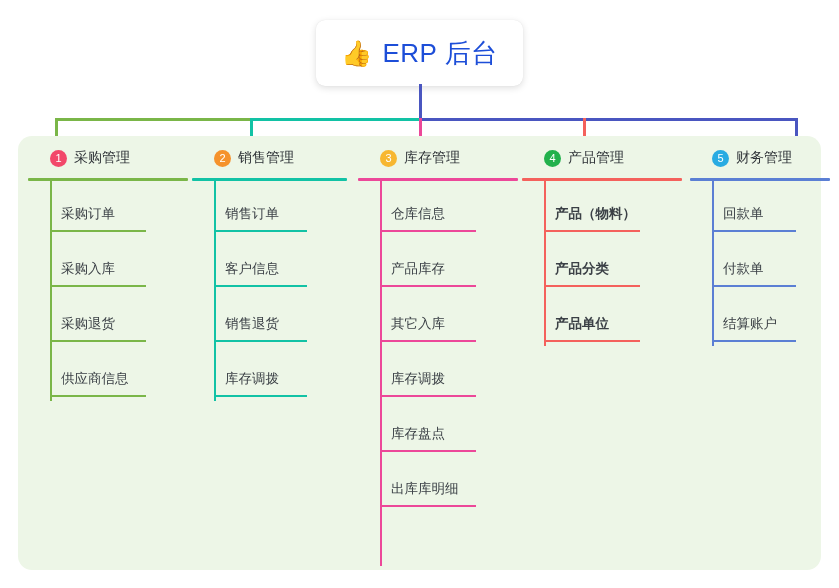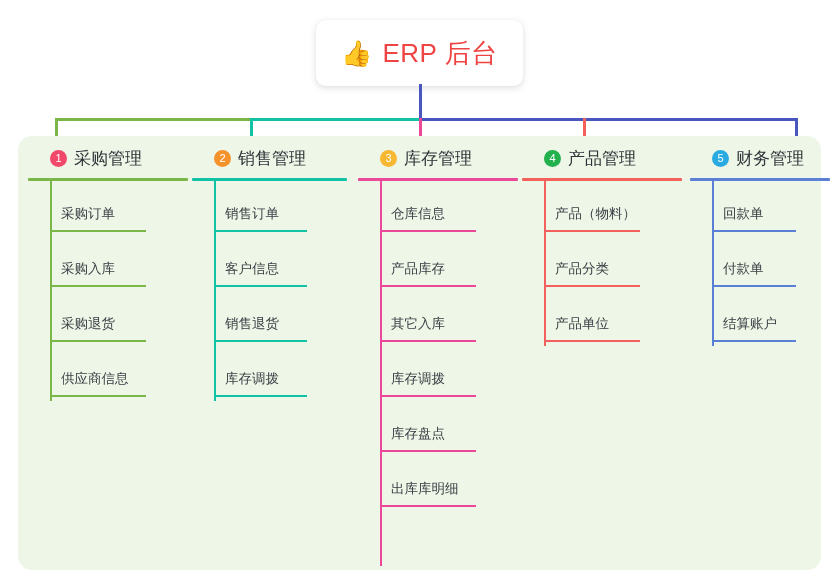--- a/index.html
+++ b/index.html
@@ -39,21 +39,21 @@
     align-items: center;
     gap: 10px;
   }
   #root-card .root-emoji {
     font-size: 25px;
     line-height: 1;
     display: inline-block;
   }
   #root-card .root-title {
     font-size: 26px;
-    color: #ef4444;
+    color: #1d4ed8;
     letter-spacing: 0.5px;
     white-space: nowrap;
   }
 
   
   #panel {
     position: absolute;
     left: 18px;
     top: 136px;
     width: 803px;
@@ -94,21 +94,21 @@
     height: 17px;
     border-radius: 50%;
     color: #ffffff;
     font-size: 11px;
     line-height: 17px;
     text-align: center;
     font-weight: normal;
   }
   .col-title {
     margin-left: 24px;
-    font-size: 17px;
+    font-size: 14px;
     color: #2f3338;
     white-space: nowrap;
   }
   .col-rule {
     margin-top: 7px;
     height: 3px;
     border-radius: 1px;
   }
 
   
@@ -254,21 +254,21 @@
             <div class="item-underline" style="background: rgb(236, 72, 153); width: 96px;"></div>
           </div>
         </div>
       </div>
       <div class="col" style="left: 522px; width: 160px;">
         <div class="col-head">
           <span class="badge" style="background: rgb(34, 177, 76);">4</span>
           <span class="col-title">产品管理</span>
         </div>
         <div class="col-rule" style="background: rgb(244, 97, 92); width: 160px;"></div>
-        <div class="items" style="height: 165px;">
+        <div class="items" style="height: 165px; font-weight: bold;">
           <div class="item-stem" style="background: rgb(244, 97, 92); height: 165px;"></div>
           <div class="item">
             <span class="item-label">产品（物料）</span>
             <div class="item-underline" style="background: rgb(244, 97, 92); width: 96px;"></div>
           </div>
           <div class="item">
             <span class="item-label">产品分类</span>
             <div class="item-underline" style="background: rgb(244, 97, 92); width: 96px;"></div>
           </div>
           <div class="item">

